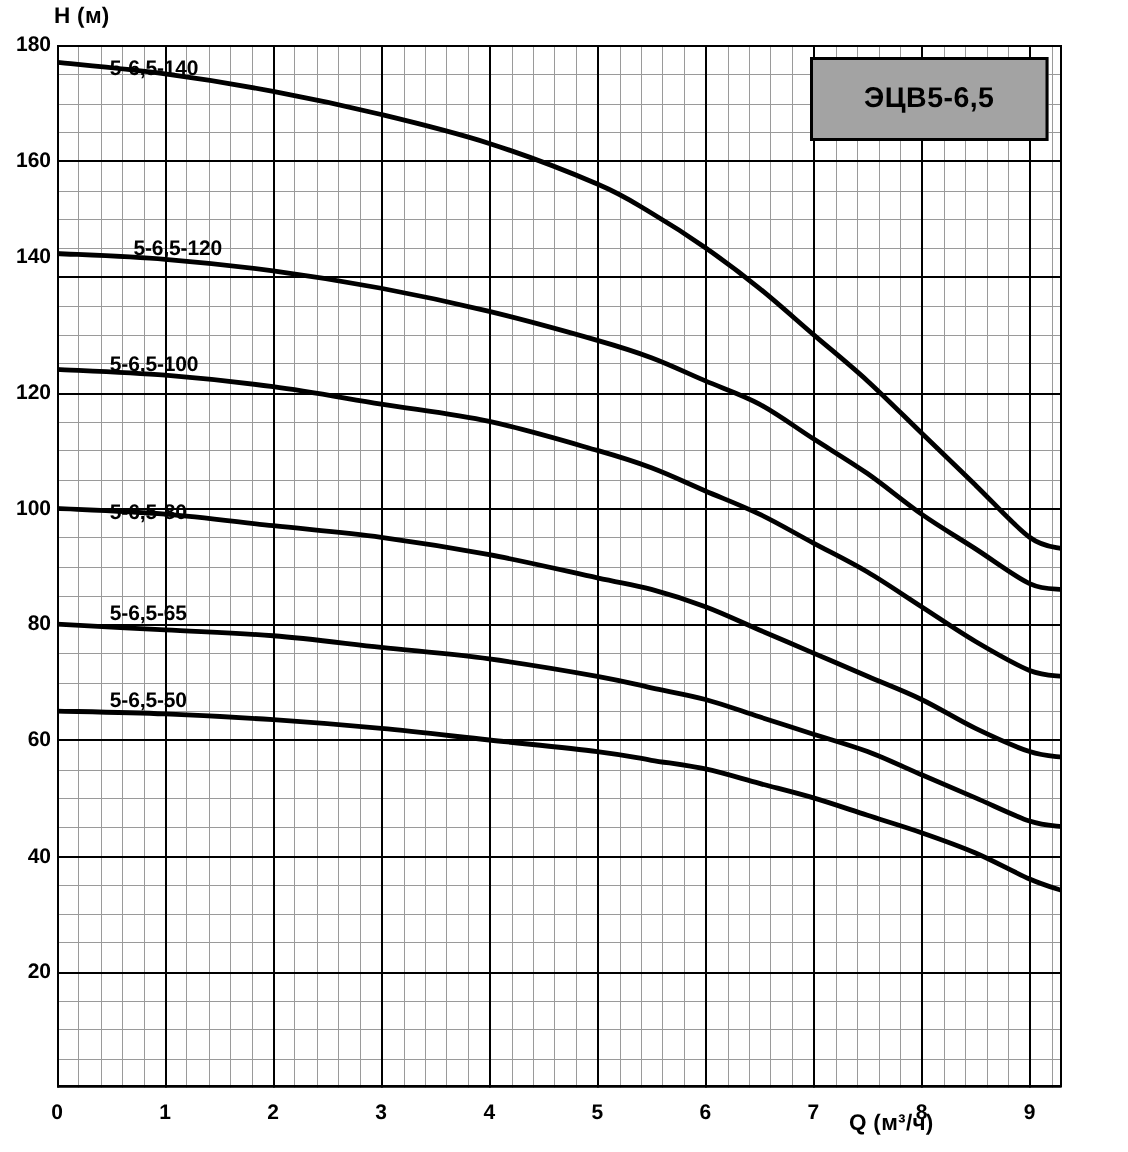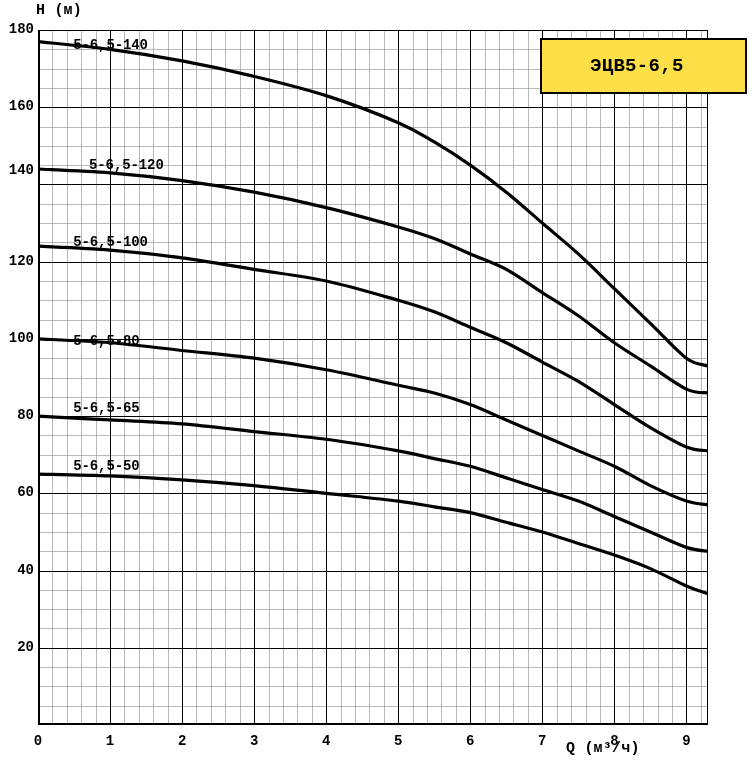--- a/index.html
+++ b/index.html
@@ -14,21 +14,20 @@
     color: #000000;
     overflow: hidden;
     position: relative;
   }
   #chart-root {
     position: absolute;
     left: 0;
     top: 0;
     width: 660px;
     height: 768px;
-    font-family: Liberation Mono, monospace;
   }
   .axis-title {
     position: absolute;
     font-size: 15px;
     font-weight: bold;
     letter-spacing: 0.2px;
     white-space: nowrap;
   }
   #y-axis-title {
     left: 36px;
@@ -72,25 +71,24 @@
     white-space: nowrap;
     letter-spacing: -0.1px;
   }
   #model-box {
     position: absolute;
     left: 540px;
     top: 38px;
     width: 155px;
     height: 52px;
     border: 2px solid #000000;
-    background: #fde047;
+    background: #a3a3a3;
     display: flex;
     align-items: center;
-    justify-content: flex-start;
-    padding-left: 48px;
+    justify-content: center;
   }
   #model-box .model-text {
     font-size: 19px;
     font-weight: bold;
     letter-spacing: 0.3px;
   }
 </style>
 </head>
 <body>
 

